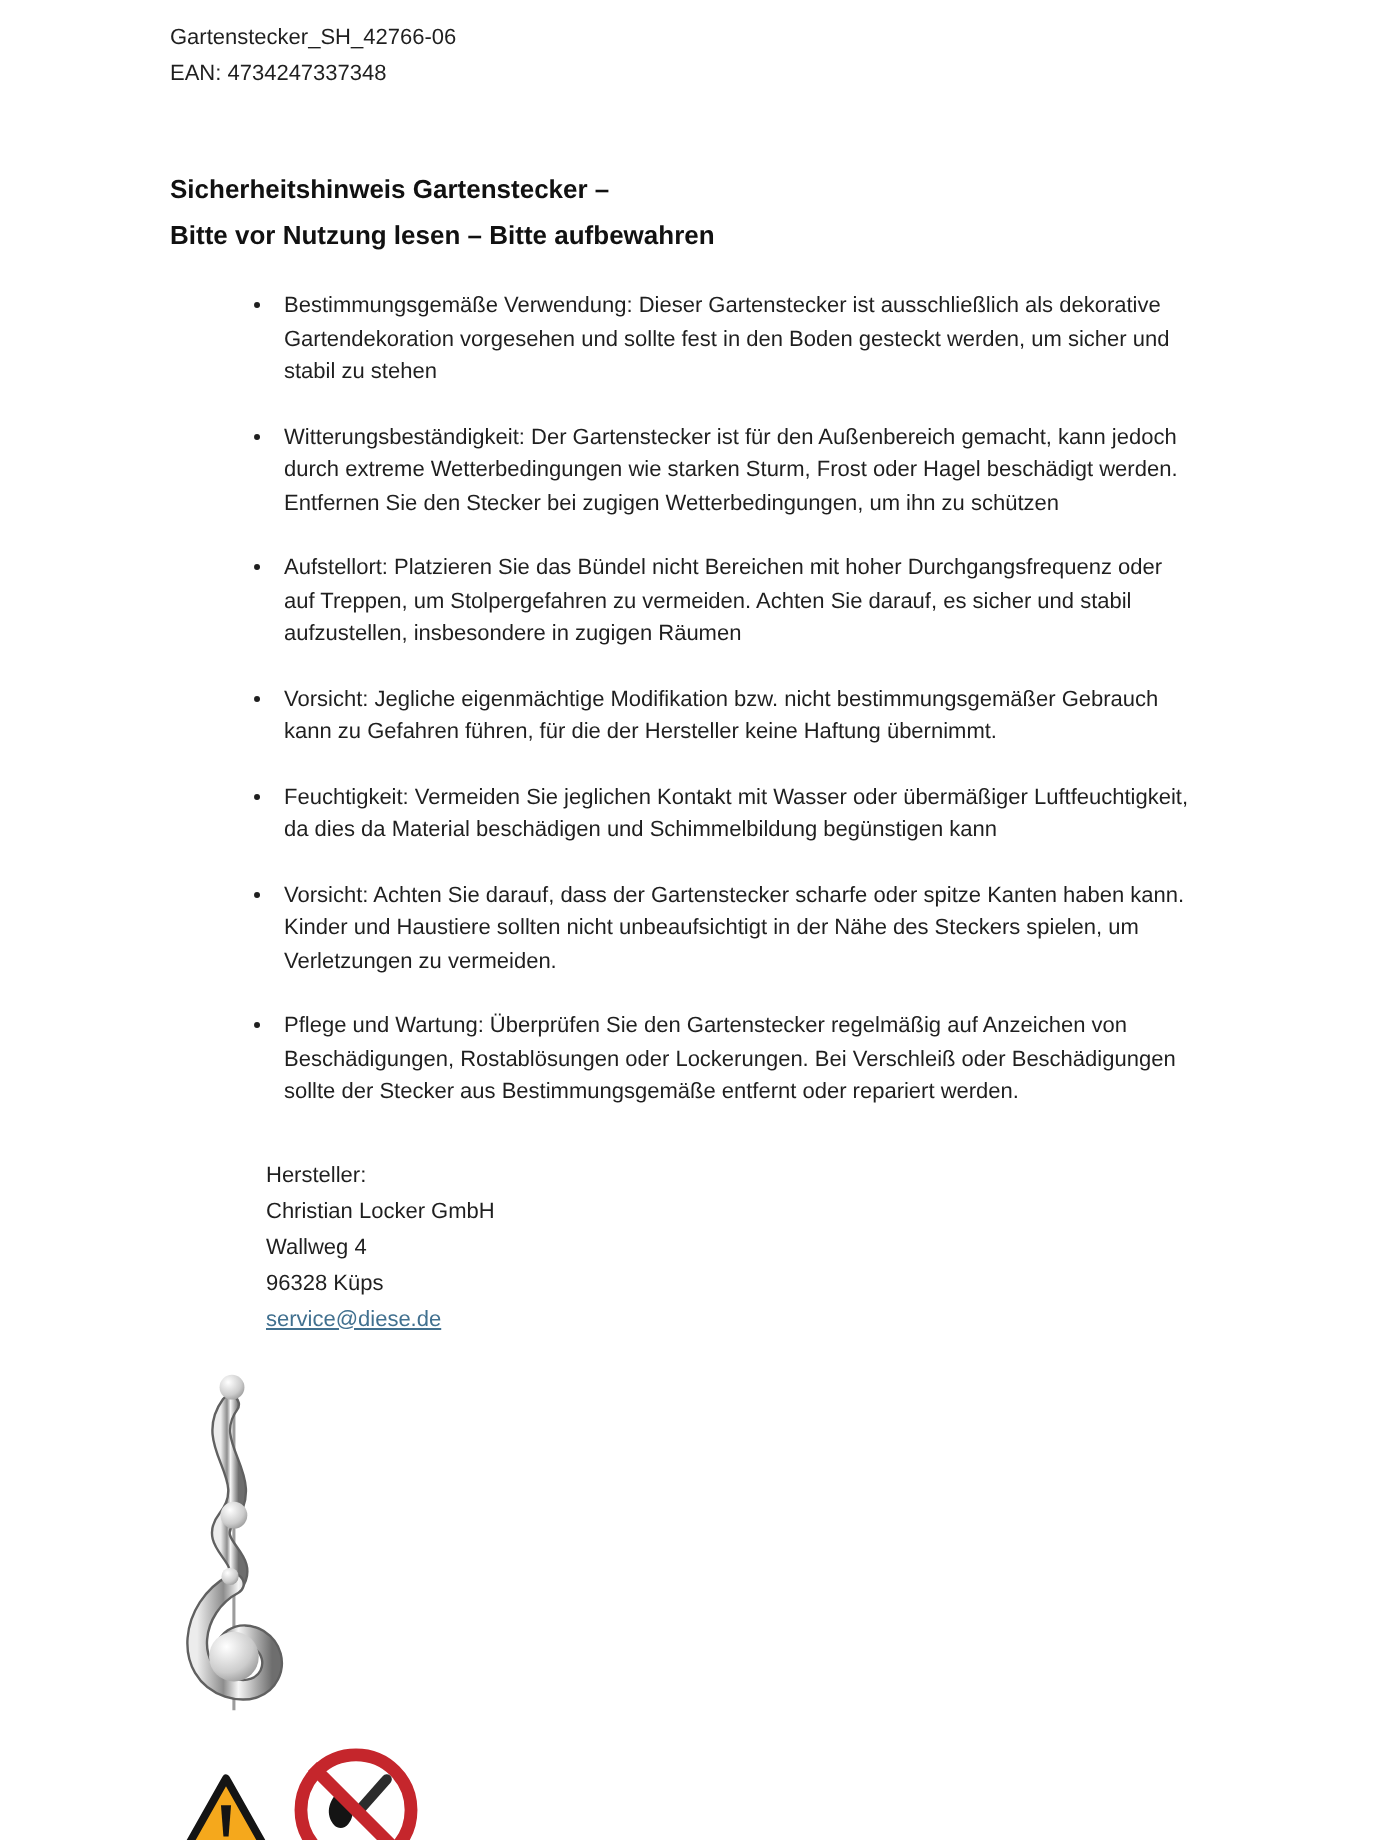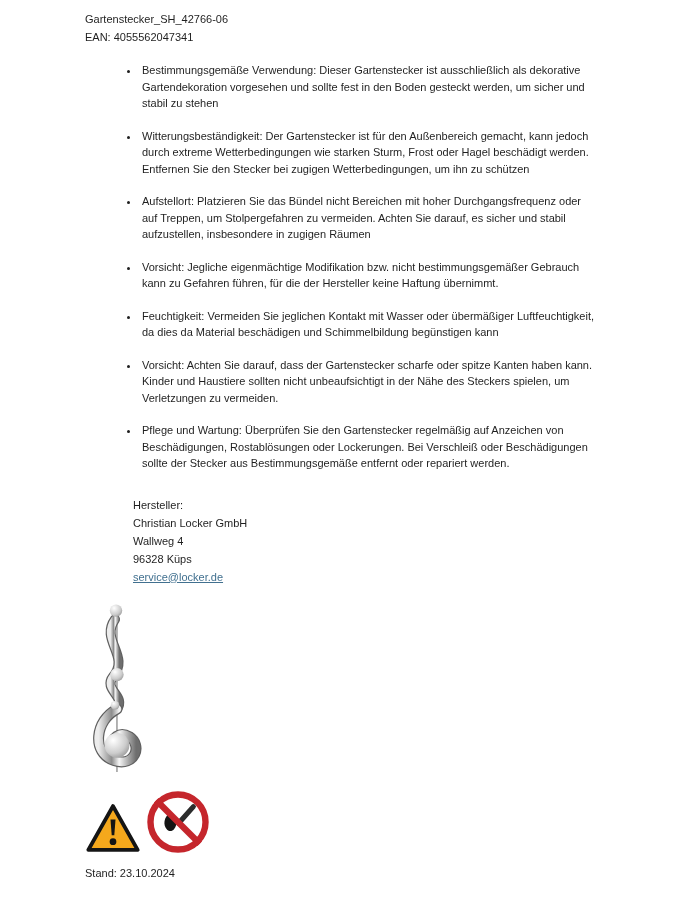--- a/index.html
+++ b/index.html
@@ -82,41 +82,45 @@
     line-height: 18px;
   }
 </style>
 </head>
 <body>
 
 <div class="page">
 
   <div class="doc-header">
     <div>Gartenstecker_SH_42766-06</div>
-    <div>EAN: 4055562047341</div>
+    <div>EAN: 4734247337348</div>
   </div>
 
+  <h1 class="title">
+    <span style="display:block">Sicherheitshinweis Gartenstecker –</span>
+    <span style="display:block">Bitte vor Nutzung lesen – Bitte aufbewahren</span>
+  </h1>
 
 
   <ul class="bullets">
     <li>Bestimmungsgemäße Verwendung: Dieser Gartenstecker ist ausschließlich als dekorative Gartendekoration vorgesehen und sollte fest in den Boden gesteckt werden, um sicher und stabil zu stehen</li>
     <li>Witterungsbeständigkeit: Der Gartenstecker ist für den Außenbereich gemacht, kann jedoch durch extreme Wetterbedingungen wie starken Sturm, Frost oder Hagel beschädigt werden. Entfernen Sie den Stecker bei zugigen Wetterbedingungen, um ihn zu schützen</li>
     <li>Aufstellort: Platzieren Sie das Bündel nicht Bereichen mit hoher Durchgangsfrequenz oder auf Treppen, um Stolpergefahren zu vermeiden. Achten Sie darauf, es sicher und stabil aufzustellen, insbesondere in zugigen Räumen</li>
     <li>Vorsicht: Jegliche eigenmächtige Modifikation bzw. nicht bestimmungsgemäßer Gebrauch kann zu Gefahren führen, für die der Hersteller keine Haftung übernimmt.</li>
     <li>Feuchtigkeit: Vermeiden Sie jeglichen Kontakt mit Wasser oder übermäßiger Luftfeuchtigkeit, da dies da Material beschädigen und Schimmelbildung begünstigen kann</li>
     <li>Vorsicht: Achten Sie darauf, dass der Gartenstecker scharfe oder spitze Kanten haben kann. Kinder und Haustiere sollten nicht unbeaufsichtigt in der Nähe des Steckers spielen, um Verletzungen zu vermeiden.</li>
     <li>Pflege und Wartung: Überprüfen Sie den Gartenstecker regelmäßig auf Anzeichen von Beschädigungen, Rostablösungen oder Lockerungen. Bei Verschleiß oder Beschädigungen sollte der Stecker aus Bestimmungsgemäße entfernt oder repariert werden.</li>
   </ul>
 
   <div class="manufacturer">
     <div>Hersteller:</div>
     <div>Christian Locker GmbH</div>
     <div>Wallweg 4</div>
     <div>96328 Küps</div>
-    <div><a href="#" class="email-link">service@locker.de</a></div>
+    <div><a href="#" class="email-link">service@diese.de</a></div>
   </div>
 
   <div class="product-figure">
     <svg width="58" height="172" viewBox="0 0 60 180" xmlns="http://www.w3.org/2000/svg">
       <defs>
         <linearGradient id="mtl" x1="0" y1="0" x2="1" y2="0">
           <stop offset="0" stop-color="#ececec"></stop>
           <stop offset="0.35" stop-color="#8d8d8d"></stop>
           <stop offset="0.55" stop-color="#f6f6f6"></stop>
           <stop offset="0.8" stop-color="#a8a8a8"></stop>

